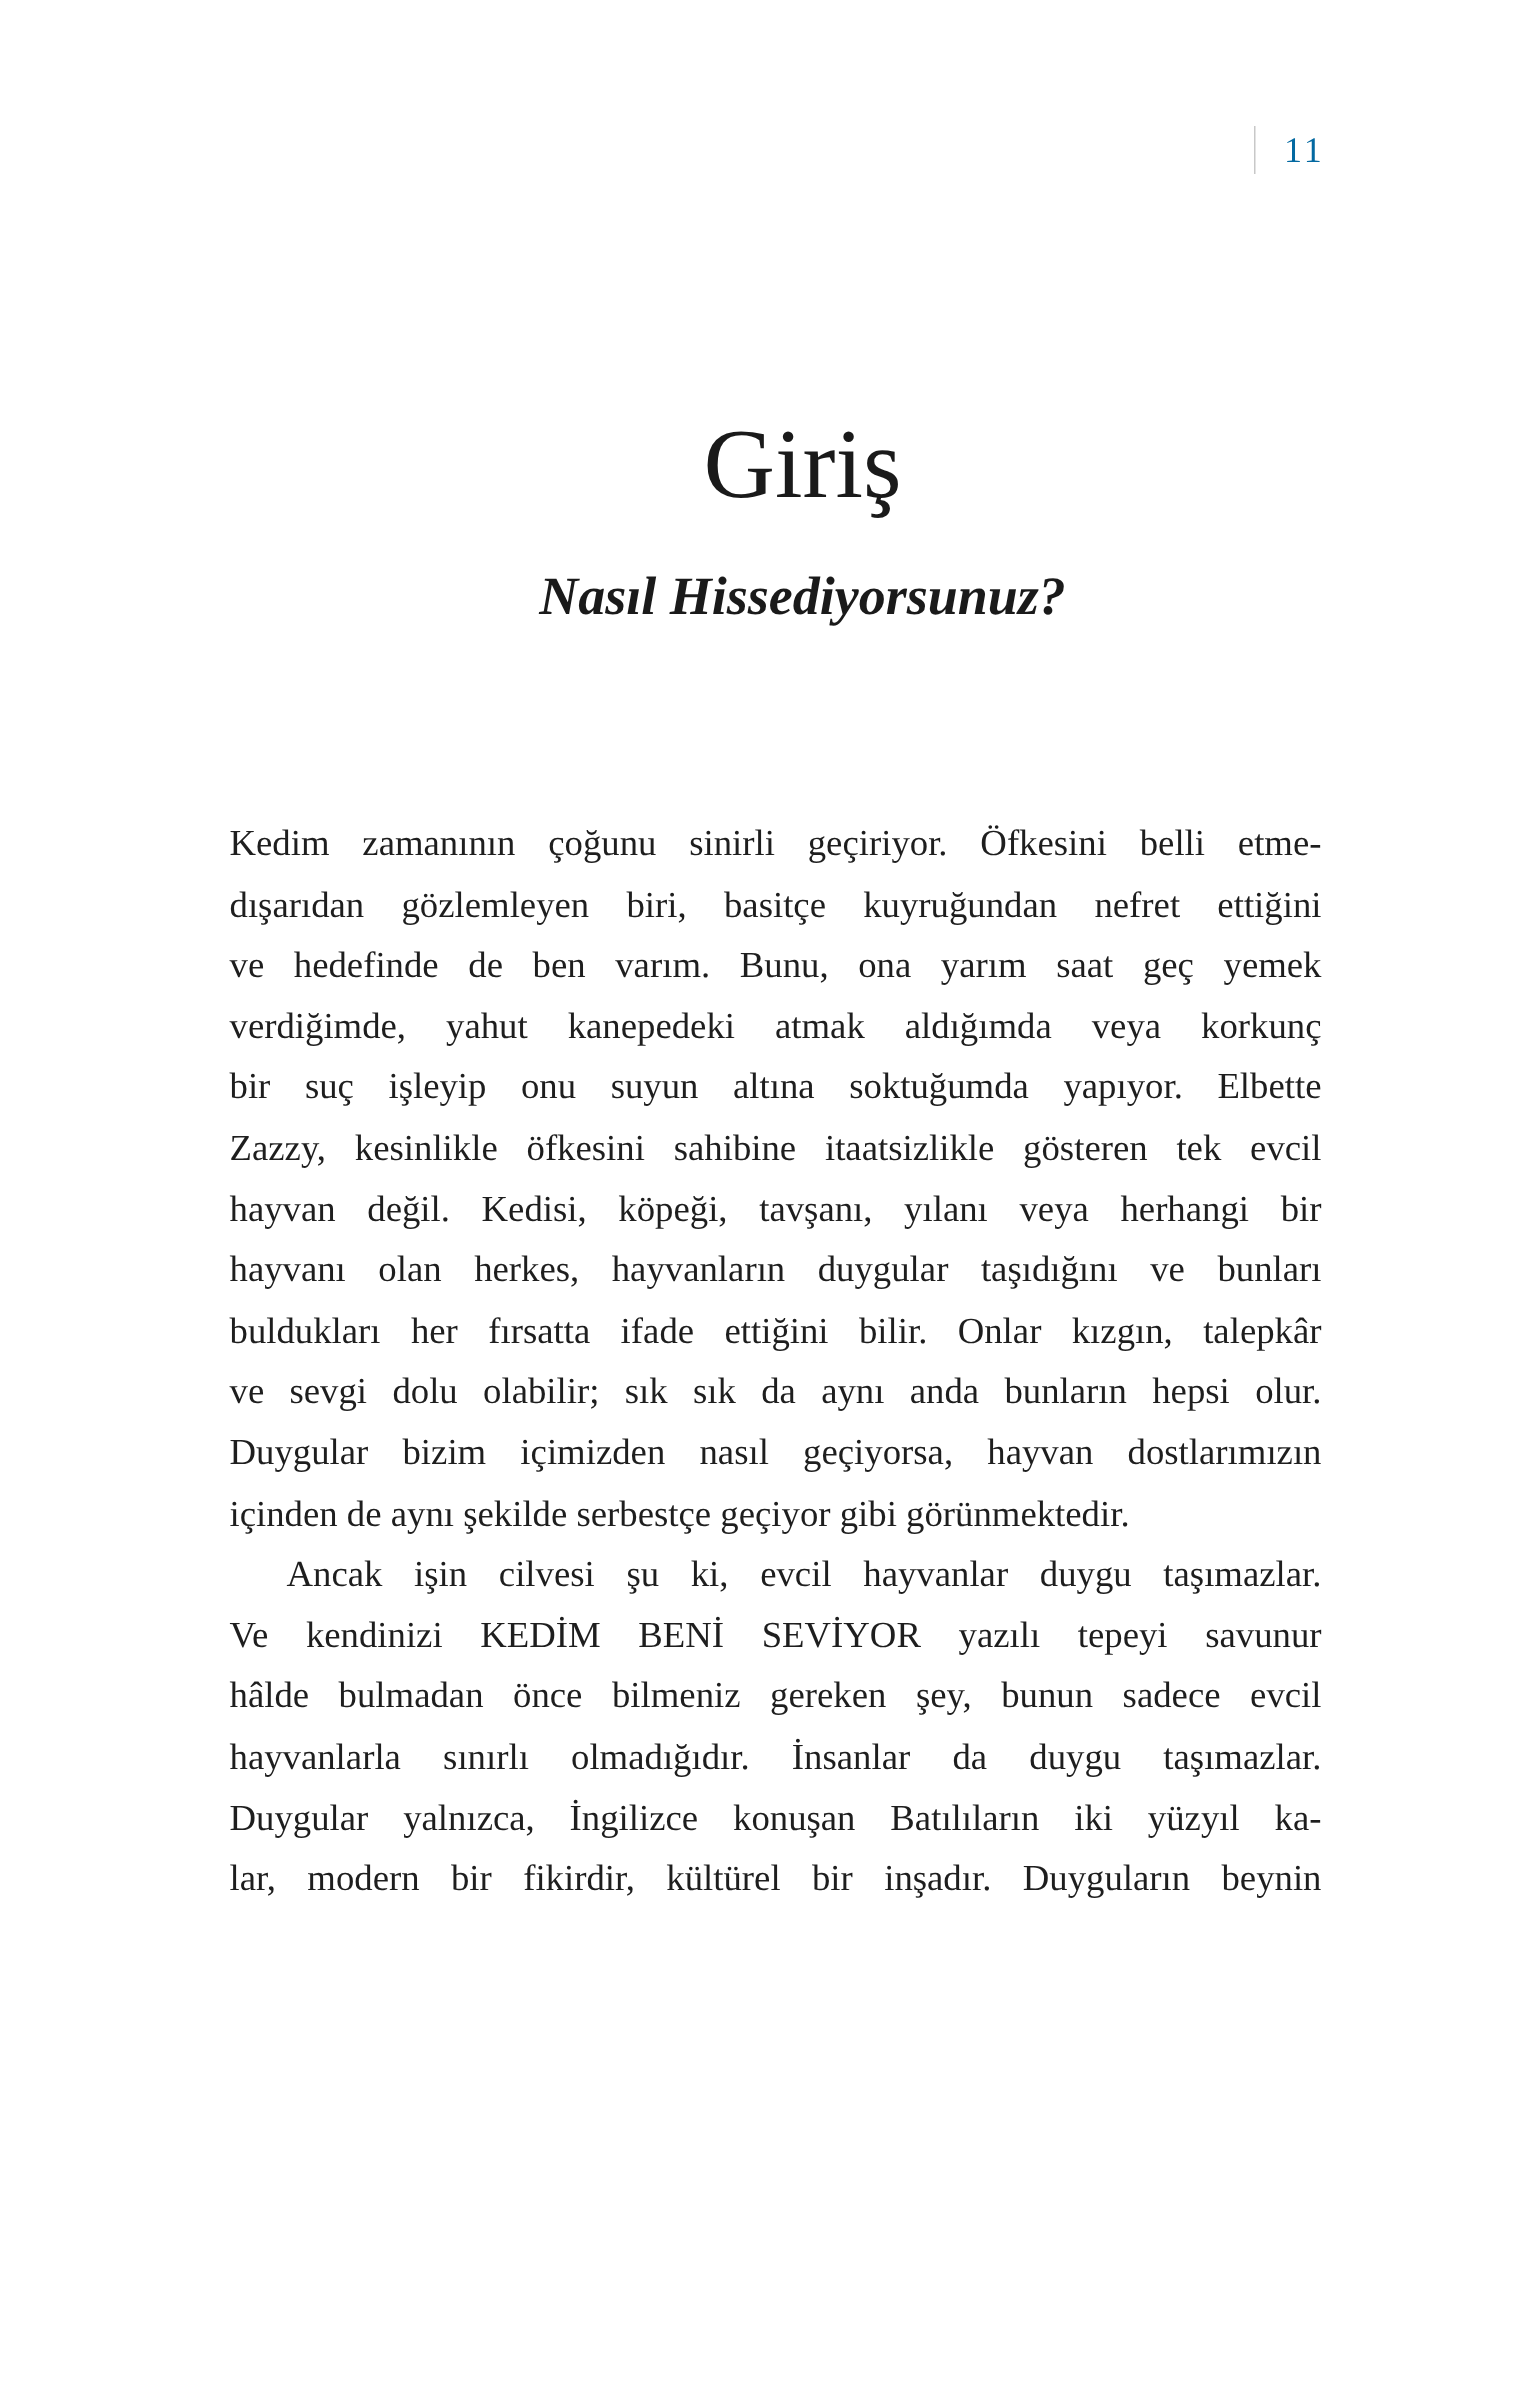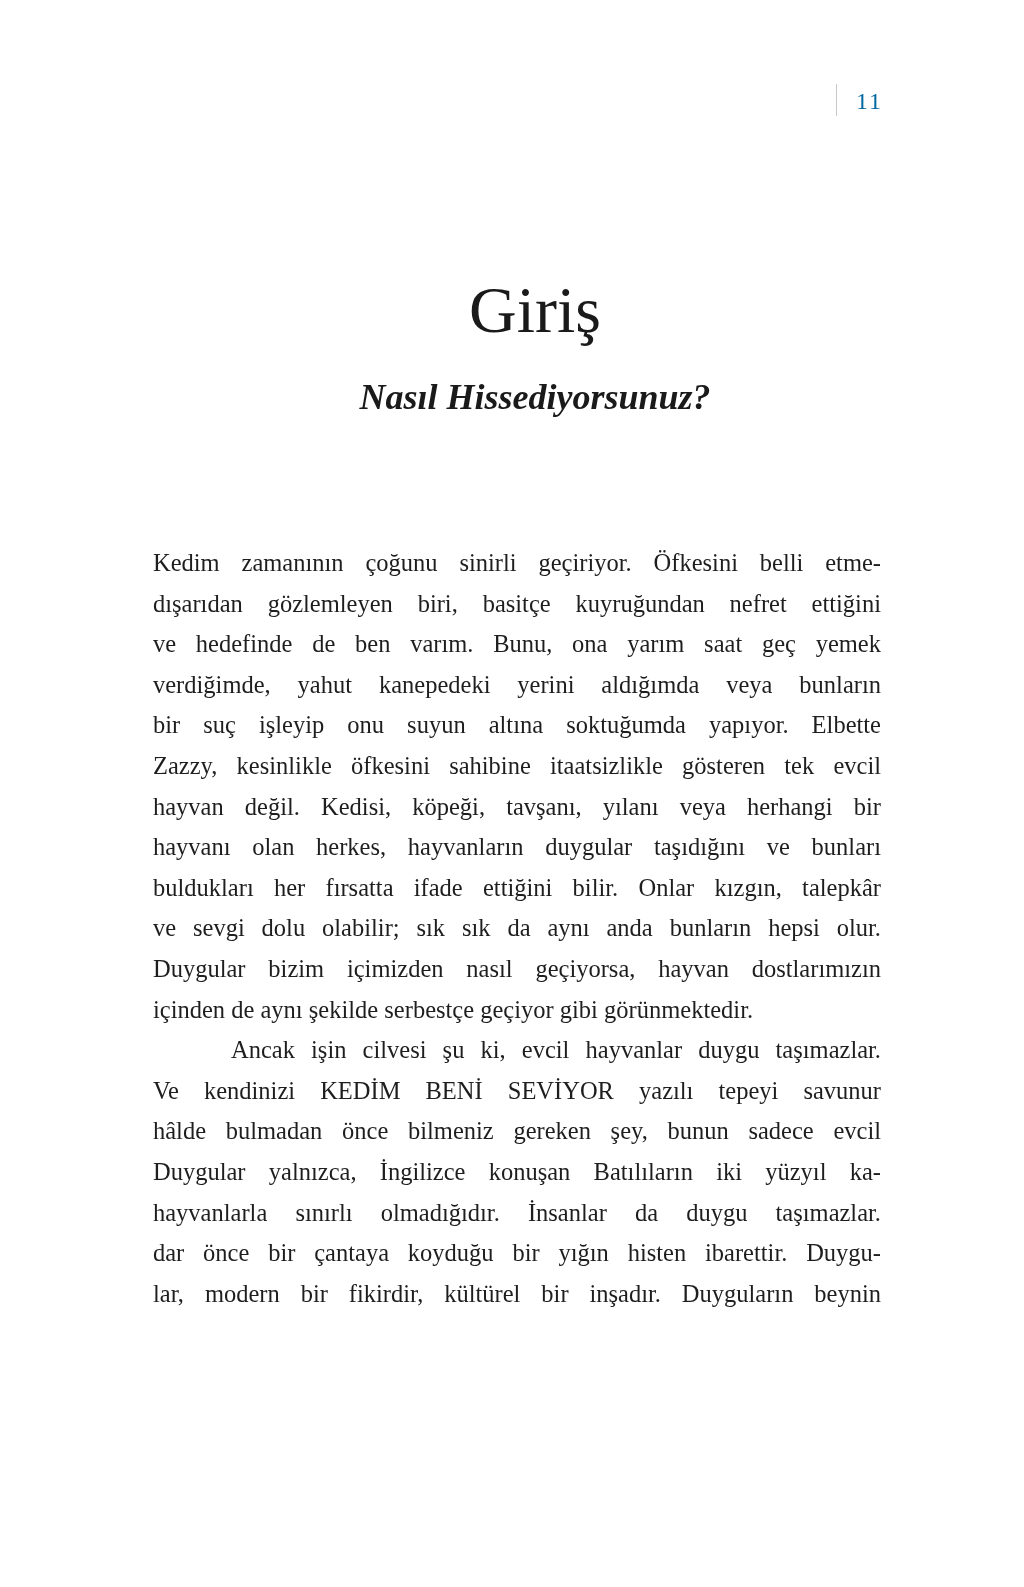--- a/index.html
+++ b/index.html
@@ -27,32 +27,31 @@
 </div>
 
 <h1 class="chapter-title">Giriş</h1>
 <h2 class="chapter-subtitle">Nasıl Hissediyorsunuz?</h2>
 
 <div class="body-text">
   <div>
     <span class="line" style="white-space: nowrap; text-align: left;"><span style="white-space: nowrap; word-spacing: 0px;">Kedim zamanının çoğunu sinirli geçiriyor. Öfkesini belli etme-</span></span>
     <span class="line" style="white-space: nowrap; text-align: left;"><span style="white-space: nowrap; word-spacing: 0px;">dışarıdan gözlemleyen biri, basitçe kuyruğundan nefret ettiğini</span></span>
     <span class="line" style="white-space: nowrap; text-align: left;"><span style="white-space: nowrap; word-spacing: 0px;">ve hedefinde de ben varım. Bunu, ona yarım saat geç yemek</span></span>
-    <span class="line" style="white-space: nowrap; text-align: left;"><span style="white-space: nowrap; word-spacing: 0px;">verdiğimde, yahut kanepedeki yerini aldığımda veya bunların</span></span>
+    <span class="line" style="white-space: nowrap; text-align: left;"><span style="white-space: nowrap; word-spacing: 0px;">verdiğimde, yahut kanepedeki atmak aldığımda veya korkunç</span></span>
     <span class="line" style="white-space: nowrap; text-align: left;"><span style="white-space: nowrap; word-spacing: 0px;">bir suç işleyip onu suyun altına soktuğumda yapıyor. Elbette</span></span>
     <span class="line" style="white-space: nowrap; text-align: left;"><span style="white-space: nowrap; word-spacing: 0px;">Zazzy, kesinlikle öfkesini sahibine itaatsizlikle gösteren tek evcil</span></span>
     <span class="line" style="white-space: nowrap; text-align: left;"><span style="white-space: nowrap; word-spacing: 0px;">hayvan değil. Kedisi, köpeği, tavşanı, yılanı veya herhangi bir</span></span>
     <span class="line" style="white-space: nowrap; text-align: left;"><span style="white-space: nowrap; word-spacing: 0px;">hayvanı olan herkes, hayvanların duygular taşıdığını ve bunları</span></span>
     <span class="line" style="white-space: nowrap; text-align: left;"><span style="white-space: nowrap; word-spacing: 0px;">buldukları her fırsatta ifade ettiğini bilir. Onlar kızgın, talepkâr</span></span>
     <span class="line" style="white-space: nowrap; text-align: left;"><span style="white-space: nowrap; word-spacing: 0px;">ve sevgi dolu olabilir; sık sık da aynı anda bunların hepsi olur.</span></span>
     <span class="line" style="white-space: nowrap; text-align: left;"><span style="white-space: nowrap; word-spacing: 0px;">Duygular bizim içimizden nasıl geçiyorsa, hayvan dostlarımızın</span></span>
     <span class="line last">içinden de aynı şekilde serbestçe geçiyor gibi görünmektedir.</span>
   </div>
   <div>
-    <span class="line indent" style="white-space: nowrap; text-align: left;"><span style="white-space: nowrap; word-spacing: 0px; margin-left: 40px;">Ancak işin cilvesi şu ki, evcil hayvanlar duygu taşımazlar.</span></span>
+    <span class="line indent" style="white-space: nowrap; text-align: left;"><span style="white-space: nowrap; word-spacing: 0px;">Ancak işin cilvesi şu ki, evcil hayvanlar duygu taşımazlar.</span></span>
     <span class="line" style="white-space: nowrap; text-align: left;"><span style="white-space: nowrap; word-spacing: 0px;">Ve kendinizi KEDİM BENİ SEVİYOR yazılı tepeyi savunur</span></span>
     <span class="line" style="white-space: nowrap; text-align: left;"><span style="white-space: nowrap; word-spacing: 0px;">hâlde bulmadan önce bilmeniz gereken şey, bunun sadece evcil</span></span>
+    <span class="line" style="white-space: nowrap; text-align: left;"><span style="white-space: nowrap; word-spacing: 0px;">hayvanlarla sınırlı olmadığıdır. İnsanlar da duygu taşımazlar.</span></span>
     <span class="line" style="white-space: nowrap; text-align: left;"><span style="white-space: nowrap; word-spacing: 0px;">Duygular yalnızca, İngilizce konuşan Batılıların iki yüzyıl ka-</span></span>
-    <span class="line" style="white-space: nowrap; text-align: left;"><span style="white-space: nowrap; word-spacing: 0px;">hayvanlarla sınırlı olmadığıdır. İnsanlar da duygu taşımazlar.</span></span>
-    <span class="line" style="white-space: nowrap; text-align: left;"><span style="white-space: nowrap; word-spacing: 0px;">dar önce bir çantaya koyduğu bir yığın histen ibarettir. Duygu-</span></span>
     <span class="line" style="white-space: nowrap; text-align: left;"><span style="white-space: nowrap; word-spacing: 0px;">lar, modern bir fikirdir, kültürel bir inşadır. Duyguların beynin</span></span>
   </div>
 </div>
 
 </body></html>

